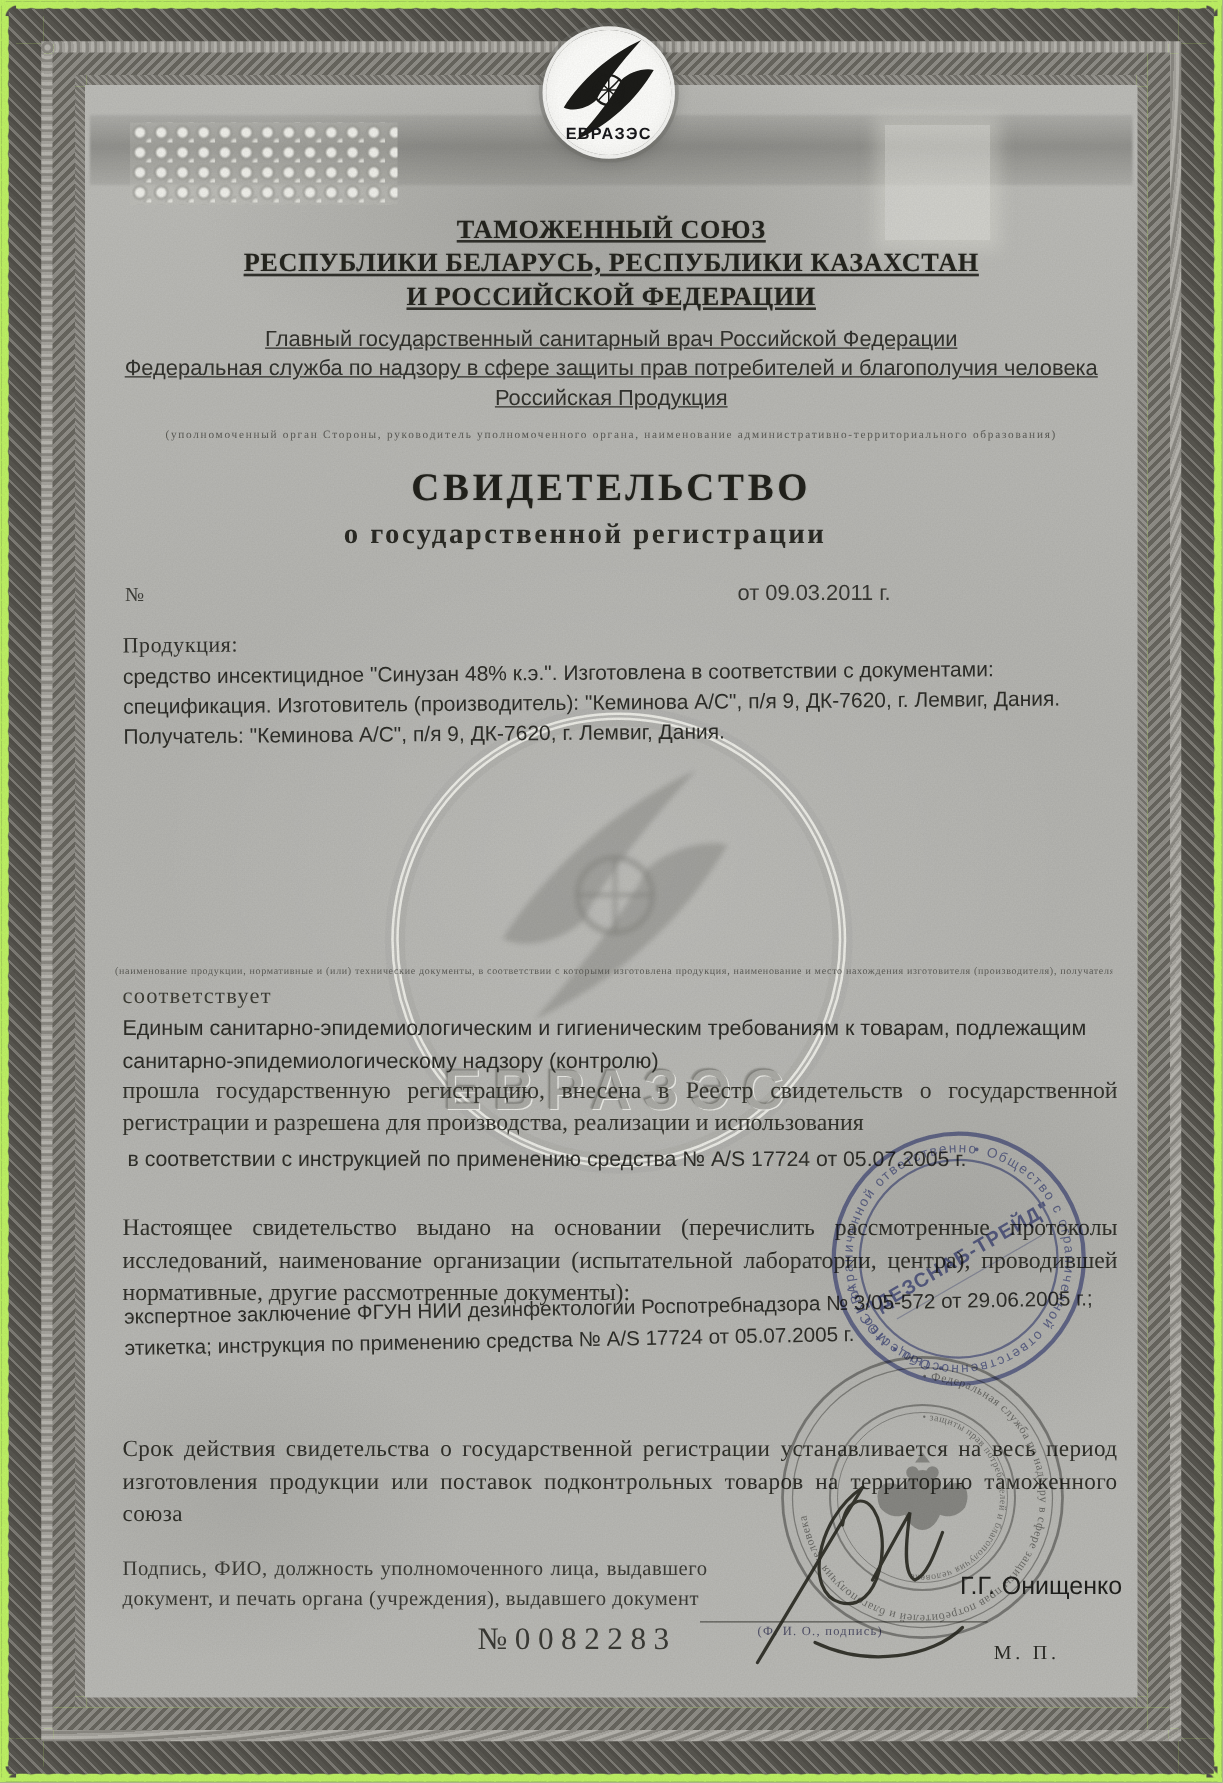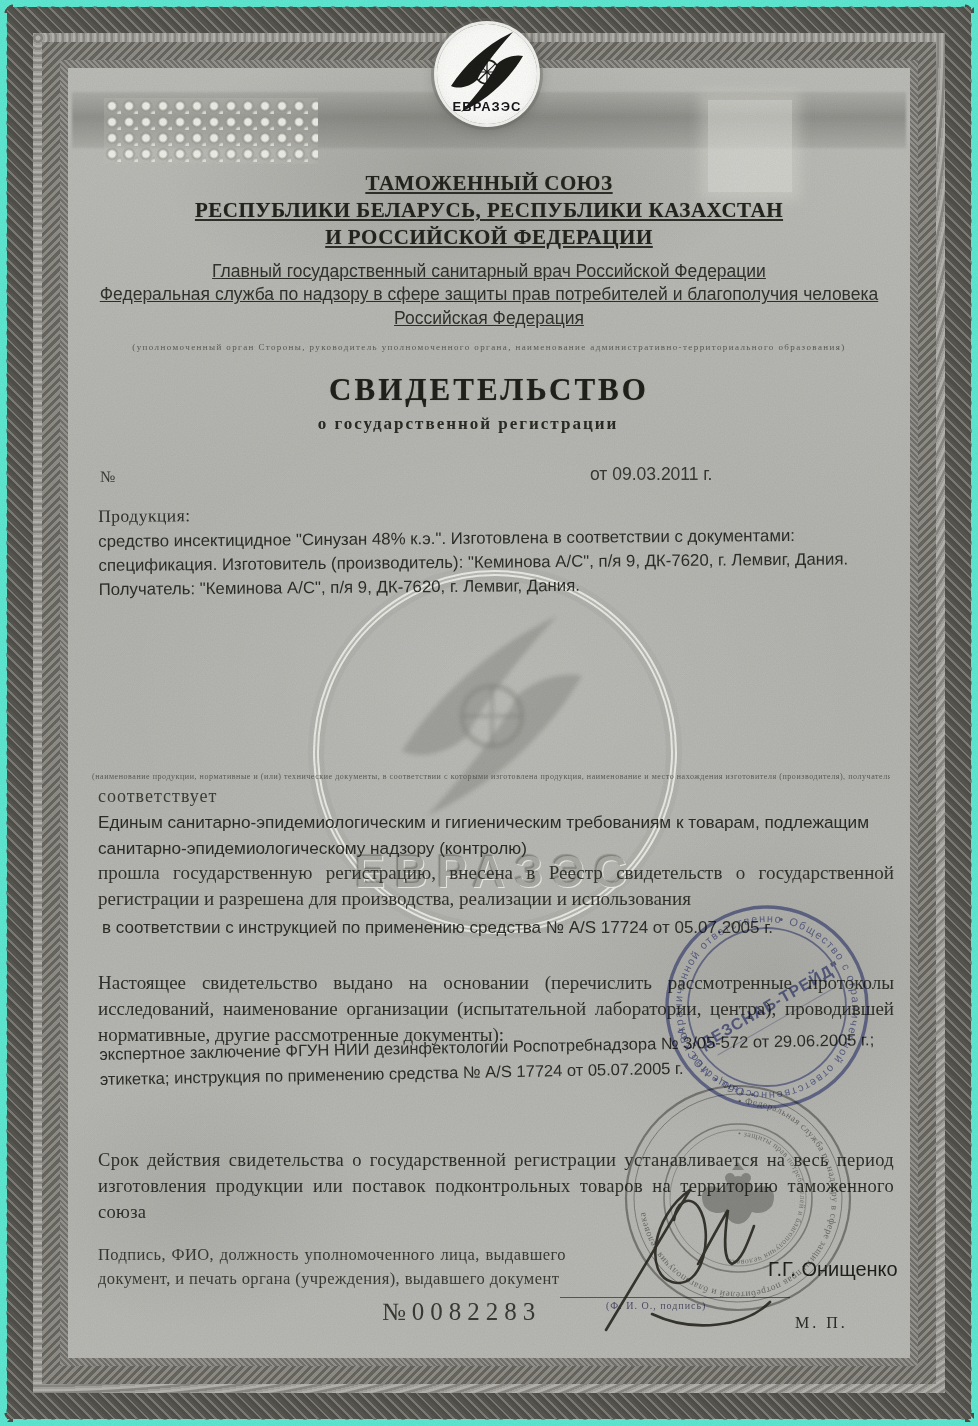--- a/index.html
+++ b/index.html
@@ -1,16 +1,16 @@
 <!DOCTYPE html>
 <html><head>
 <meta charset="utf-8">
 <style>
   html,body{margin:0;padding:0;background:#888;}
-  .page{position:relative;width:978px;height:1426px;background:#5eead4;overflow:hidden;
+  .page{position:relative;width:978px;height:1426px;background:#bef264;overflow:hidden;
         font-family:"Liberation Serif",serif;color:#2f2f2a;}
   .abs{position:absolute;}
 
   
   .scallop-top,.scallop-bottom{left:4px;right:4px;height:12px;position:absolute;
      background:radial-gradient(circle at 7px 12px,#514f49 6px,rgba(0,0,0,0) 7px);
      background-size:14px 12px;background-repeat:repeat-x;}
   .scallop-top{top:1px;}
   .scallop-bottom{bottom:1px;transform:scaleY(-1);}
   .scallop-left,.scallop-right{top:4px;bottom:4px;width:12px;position:absolute;
@@ -59,21 +59,21 @@
 
   
   .hdr{left:92px;right:92px;top:170px;text-align:center;z-index:10;text-decoration:underline;}
   .hdr .u{font-weight:bold;font-size:21px;line-height:1.28;color:#24241e;letter-spacing:.5px;
      text-shadow:0 0 1px rgba(36,36,30,.35);}
   .hdr .a{font-family:"Liberation Sans",sans-serif;font-size:17.5px;line-height:1.3;color:#32322d;margin-top:1px;}
   .note-sm{text-align:center;color:#595954;z-index:10;}
 
   .title-main{left:0;width:978px;top:372px;text-align:center;font-weight:bold;font-size:31px;
      letter-spacing:3px;color:#21211b;z-index:10;text-shadow:0 0 1px rgba(30,30,24,.4);}
-  .title-sub{left:0;width:936px;top:414px;text-align:center;font-weight:bold;font-size:17px;
+  .title-sub{left:0;width:936px;top:414px;text-align:center;font-weight:bold;font-size:23px;
      letter-spacing:2px;color:#2a2a24;z-index:10;font-family:Liberation Serif, serif;}
 
   .sans{font-family:"Liberation Sans",sans-serif;}
   .just{text-align:justify;}
 
   
   .wm{left:313px;top:570px;width:352px;height:352px;border-radius:50%;z-index:1;
      border:6px double rgba(238,238,233,.95);
      box-shadow:inset 0 0 0 5px rgba(150,150,145,.18),0 0 0 5px rgba(150,150,145,.15);}
   .wm svg{position:absolute;left:38px;top:20px;filter:blur(2px);opacity:.55;}
@@ -124,21 +124,21 @@
     </div>
   </div>
 
   <div class="abs hdr">
     <div class="u">ТАМОЖЕННЫЙ СОЮЗ</div>
     <div class="u">РЕСПУБЛИКИ БЕЛАРУСЬ, РЕСПУБЛИКИ КАЗАХСТАН</div>
     <div class="u">И РОССИЙСКОЙ ФЕДЕРАЦИИ</div>
     <div style="height:8px"></div>
     <div class="a">Главный государственный санитарный врач Российской Федерации</div>
     <div class="a">Федеральная служба по надзору в сфере защиты прав потребителей и благополучия человека</div>
-    <div class="a">Российская Федерация</div>
+    <div class="a">Российская Продукция</div>
   </div>
 
   <div class="abs note-sm" style="left:92px;right:92px;top:342px;font-size:9px;letter-spacing:1.4px;">(уполномоченный орган Стороны, руководитель уполномоченного органа, наименование административно-территориального образования)</div>
 
   <div class="abs title-main">СВИДЕТЕЛЬСТВО</div>
   <div class="abs title-sub">о государственной регистрации</div>
 
   <div class="abs" style="left:100px;top:468px;font-size:16px;color:#3c3c37;z-index:10;">№</div>
   <div class="abs sans" style="left:590px;top:464px;font-size:17.5px;color:#383833;z-index:10;">от 09.03.2011 г.</div>
 

